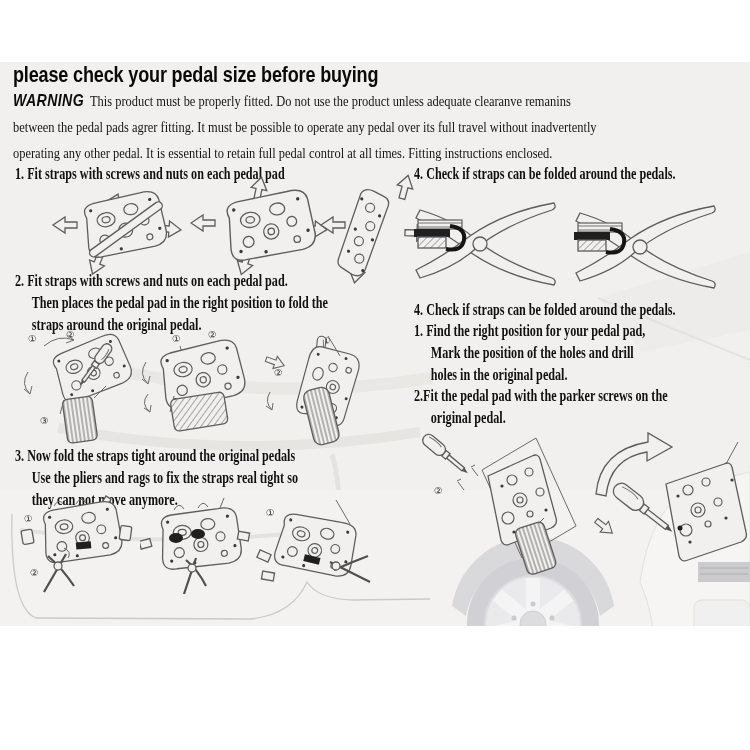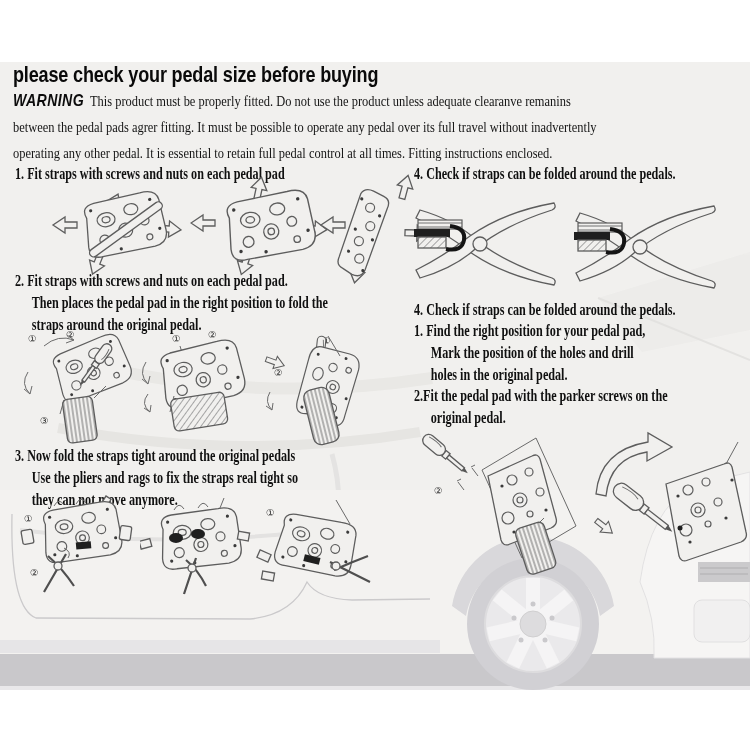--- a/index.html
+++ b/index.html
@@ -1,18 +1,18 @@
 <!DOCTYPE html>
 <html><head>
 <meta charset="utf-8">
 <style>
   html,body{margin:0;padding:0;}
   body{width:750px;height:750px;background:#ffffff;position:relative;overflow:hidden;
        font-family:"Liberation Serif",serif;}
-  .sheet{position:absolute;left:0;top:62px;width:750px;height:628px;background:#d946ef;overflow:hidden;}
+  .sheet{position:absolute;left:0;top:62px;width:750px;height:564px;background:#d946ef;overflow:hidden;}
   .abs{position:absolute;}
   svg{display:block;}
   
   .title{position:absolute;left:13px;top:1px;font:700 21.5px "Liberation Sans",sans-serif;
          color:#0a0a0a;letter-spacing:-0.2px;transform:scaleX(.84);transform-origin:0 0;white-space:nowrap;}
   .warn{position:absolute;left:13px;top:27px;width:880px;font:400 15px "Liberation Serif",serif;
         color:#141414;line-height:25.8px;transform:scaleX(.83);transform-origin:0 0;}
   .wlabel{font:italic 900 17px "Liberation Sans",sans-serif;letter-spacing:.5px;padding-right:7px;color:#0c0c0c;}
   .wline{white-space:nowrap;}
   .step{position:absolute;font:700 16px "Liberation Serif",serif;color:#101010;line-height:22px;

